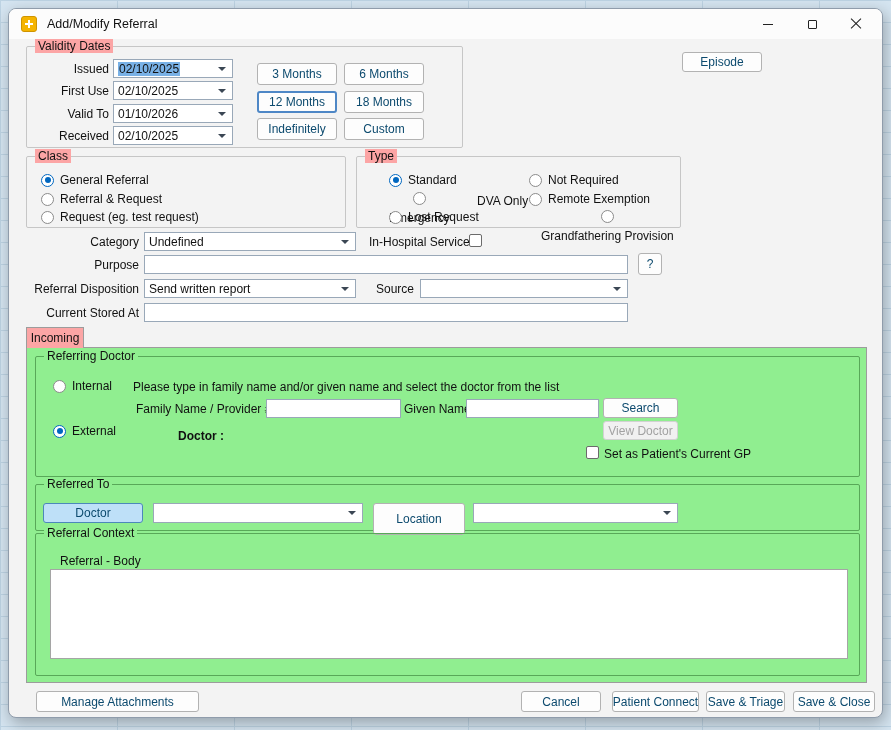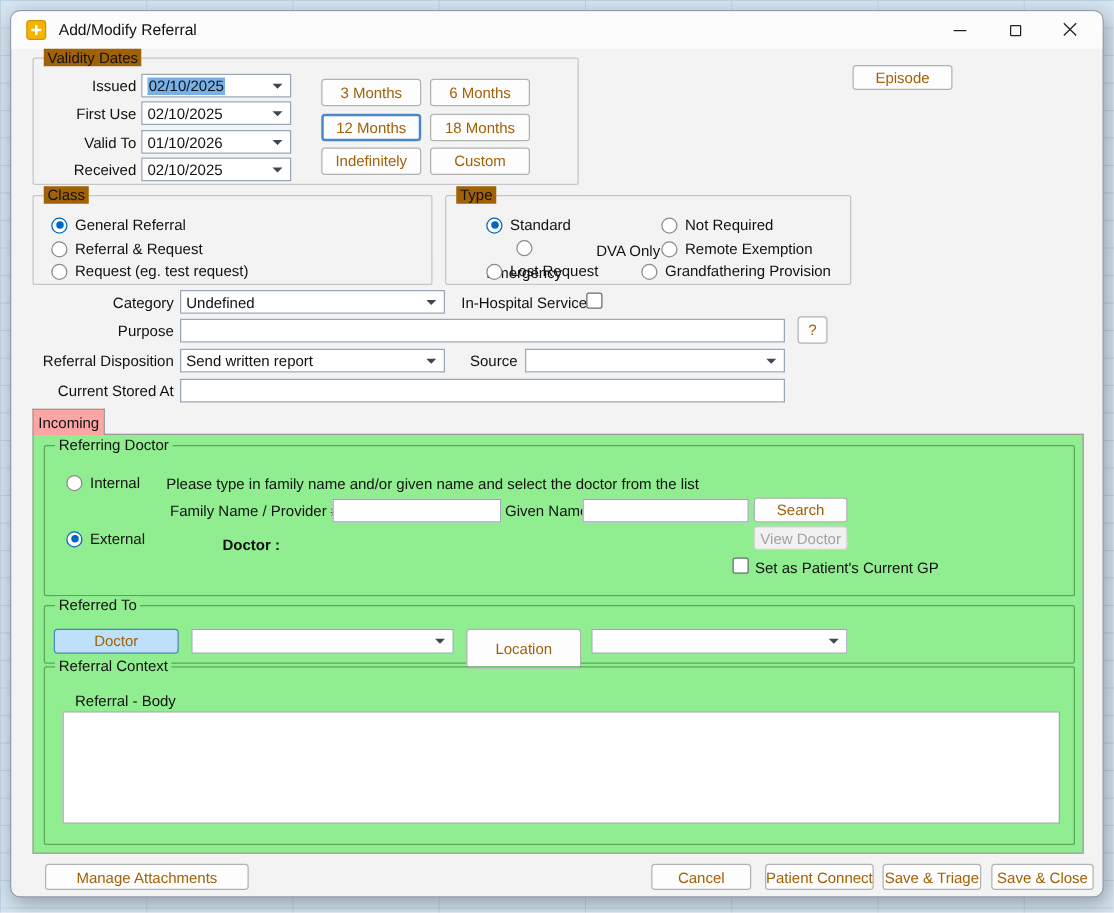--- a/index.html
+++ b/index.html
@@ -21,32 +21,32 @@
   .win-btns{position:absolute;right:4px;top:0;height:30px;display:flex;}
   .win-btn{width:44px;height:30px;display:flex;align-items:center;justify-content:center;position:relative;cursor:default;}
   .glyph-min{width:10px;height:1px;background:#222;}
   .glyph-max{width:9px;height:9px;border:1px solid #222;border-radius:1px;}
   .glyph-x{position:relative;width:12px;height:12px;}
   .glyph-x::before,.glyph-x::after{content:"";position:absolute;left:-1px;top:5px;width:14px;height:1px;background:#222;}
   .glyph-x::before{transform:rotate(45deg);}
   .glyph-x::after{transform:rotate(-45deg);}
 
   .group{position:absolute;border:1px solid #c6c6c6;border-radius:2px;}
-  .group>.glabel{position:absolute;top:-8px;left:8px;background:#a16207;padding:0 3px;line-height:14px;white-space:nowrap;}
+  .group>.glabel{position:absolute;top:-8px;left:8px;background:#fca5a5;padding:0 3px;line-height:14px;white-space:nowrap;}
   .ggreen{border-color:#58a858;padding-left:32px;}
   .ggreen>.glabel{background:#90ee90;}
 
   .flabel{position:absolute;text-align:right;white-space:nowrap;}
   .lbl{position:absolute;white-space:nowrap;}
   .tbox{position:absolute;background:#fff;border:1px solid #99a8b8;padding:1px 4px;font-family:inherit;font-size:12px;color:#111;outline:none;}
   .combo{position:absolute;background:#fff;border:1px solid #99a8b8;display:flex;align-items:center;padding:0 18px 0 4px;overflow:hidden;white-space:nowrap;}
   .chev{position:absolute;right:6px;top:50%;margin-top:-2px;width:0;height:0;border-left:4px solid transparent;border-right:4px solid transparent;border-top:4px solid #3b4754;}
   .sel{background:#79b1e6;padding:0 1px;}
 
-  .btn{position:absolute;background:#fdfdfd;border:1px solid #b2b2b2;border-radius:3px;display:flex;align-items:center;justify-content:center;font-size:12px;color:#a16207;white-space:nowrap;cursor:default;}
+  .btn{position:absolute;background:#fdfdfd;border:1px solid #b2b2b2;border-radius:3px;display:flex;align-items:center;justify-content:center;font-size:12px;color:#0c4a6e;white-space:nowrap;cursor:default;}
   .btn.focused{border:2px solid #4e87c6;}
   .btn.disabled{color:#a2a2a2;background:#f1f1f1;border-color:#d2d2d2;}
   .btn.blue{background:#bee0f8;border-color:#4c88ba;}
 
   .radio{width:13px;height:13px;border:1px solid #8b8b8b;border-radius:50%;background:#fff;display:inline-block;position:relative;flex:none;}
   .radio.checked{border-color:#0067c0;}
   .radio.checked::after{content:"";position:absolute;left:2.5px;top:2.5px;width:6px;height:6px;border-radius:50%;background:#0067c0;}
   .checkbox{position:absolute;width:13px;height:13px;border:1px solid #6b6b6b;background:#fff;border-radius:2px;}
   .opt{position:absolute;display:flex;align-items:center;gap:6px;white-space:nowrap;}
 
@@ -141,21 +141,21 @@
     </div>
     <div class="opt" style="left:172px;top:16px;">
       <span class="radio"></span>
       <span>Not Required</span>
     </div>
     <span class="lbl" style="left:120px;top:37px;">DVA Only</span>
     <div class="opt" style="left:172px;top:35px;">
       <span class="radio"></span>
       <span>Remote Exemption</span>
     </div>
-    <div class="opt" style="left:156px;top:53px;">
+    <div class="opt" style="left:184px;top:53px;flex-direction:column;">
       <span class="radio"></span>
       <span>Grandfathering Provision</span>
     </div>
   </div>
 
   <span class="flabel" style="left:18px;top:226px;width:112px;">Category</span>
   <div class="combo" style="left:135px;top:223px;width:212px;height:19px;">
     <span>Undefined</span>
     <span class="chev"></span>
   </div>

